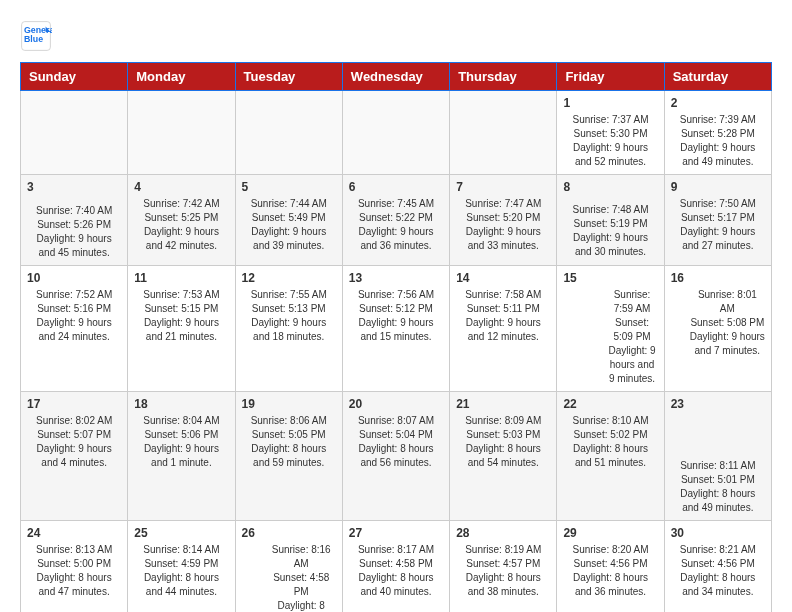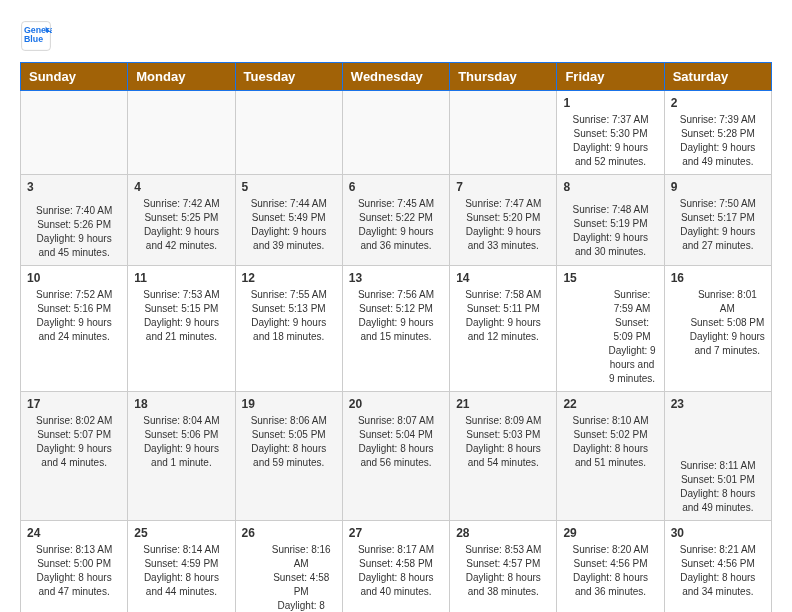--- a/index.html
+++ b/index.html
@@ -36,21 +36,21 @@
     .location {
       font-size: 14px;
       color: #555;
       margin-top: 2px;
     }
     table {
       width: 100%;
       border-collapse: collapse;
     }
     th {
-      background-color: #a16207;
+      background-color: #b91c1c;
       color: white;
       font-size: 13px;
       font-weight: bold;
       padding: 6px 8px;
       text-align: left;
       border: 1px solid #1a73e8;
     }
     td {
       vertical-align: top;
       border: 1px solid #ccc;
@@ -282,21 +282,21 @@
 Daylight: 8 hours and 42 minutes.</div>
         </td>
         <td>
           <span class="day-number">27</span>
           <div class="day-info" style="white-space: pre-line;">Sunrise: 8:17 AM
 Sunset: 4:58 PM
 Daylight: 8 hours and 40 minutes.</div>
         </td>
         <td>
           <span class="day-number">28</span>
-          <div class="day-info" style="white-space: pre-line;">Sunrise: 8:53 AM
+          <div class="day-info" style="white-space: pre-line;">Sunrise: 8:19 AM
 Sunset: 4:57 PM
 Daylight: 8 hours and 38 minutes.</div>
         </td>
         <td>
           <span class="day-number">29</span>
           <div class="day-info" style="white-space: pre-line;">Sunrise: 8:20 AM
 Sunset: 4:56 PM
 Daylight: 8 hours and 36 minutes.</div>
         </td>
         <td>

